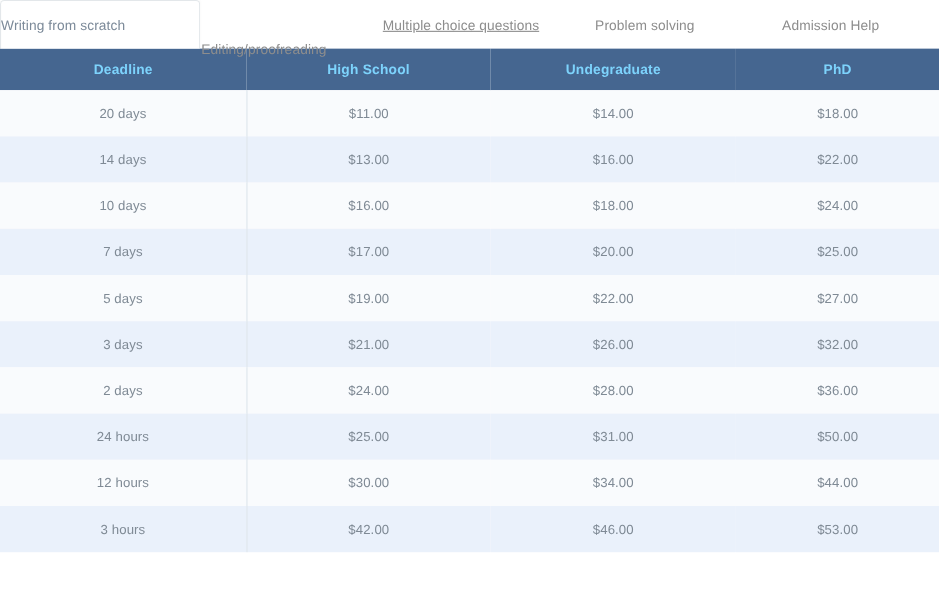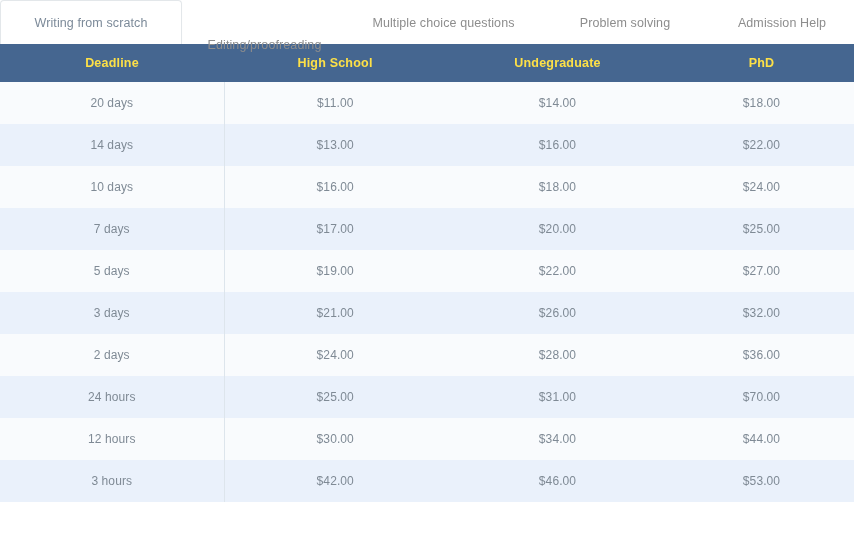--- a/index.html
+++ b/index.html
@@ -27,21 +27,21 @@
     height: 44px;
     display: flex;
     align-items: stretch;
     background: #ffffff;
     position: relative;
   }
 
   .tab {
     display: flex;
     align-items: center;
-    justify-content: center;
+    justify-content: flex-start;
     font-size: 12.5px;
     color: #8d8d8d;
     letter-spacing: 0.1px;
     background: transparent;
     border: 1px solid transparent;
     border-bottom: none;
     box-sizing: border-box;
     cursor: pointer;
     white-space: nowrap;
     user-select: none;
@@ -51,39 +51,39 @@
     background: #ffffff;
     border-color: #e3e7ea;
     border-top-left-radius: 4px;
     border-top-right-radius: 4px;
     color: #7c8a99;
     box-shadow: 0 -1px 2px rgba(0,0,0,0.02);
   }
 
   .tab-0 { width: 182px; }
   .tab-1 { width: 165px; margin-top: 44px; }
-  .tab-2 { width: 193px; }
+  .tab-2 { width: 193px; text-decoration: underline; }
   .tab-3 { width: 170px; }
   .tab-4 { width: 144px; }
 
   
   .price-table {
     width: 854px;
     border-collapse: collapse;
     table-layout: fixed;
   }
 
   .price-table col.c-deadline { width: 224px; }
   .price-table col.c-hs       { width: 222px; }
   .price-table col.c-ug       { width: 223px; }
   .price-table col.c-phd      { width: 185px; }
 
   .price-table thead th {
     background: #456690;
-    color: #fde047;
+    color: #7dd3fc;
     font-size: 12.5px;
     font-weight: bold;
     letter-spacing: 0.2px;
     height: 38px;
     text-align: center;
     padding: 0;
     border: none;
   }
 
   .price-table tbody td {
@@ -182,21 +182,21 @@
         <tr>
           <td class="col-deadline">2 days</td>
           <td class="col-high-school">$24.00</td>
           <td class="col-undegraduate">$28.00</td>
           <td class="col-phd">$36.00</td>
         </tr>
         <tr>
           <td class="col-deadline">24 hours</td>
           <td class="col-high-school">$25.00</td>
           <td class="col-undegraduate">$31.00</td>
-          <td class="col-phd">$70.00</td>
+          <td class="col-phd">$50.00</td>
         </tr>
         <tr>
           <td class="col-deadline">12 hours</td>
           <td class="col-high-school">$30.00</td>
           <td class="col-undegraduate">$34.00</td>
           <td class="col-phd">$44.00</td>
         </tr>
         <tr>
           <td class="col-deadline">3 hours</td>
           <td class="col-high-school">$42.00</td>

